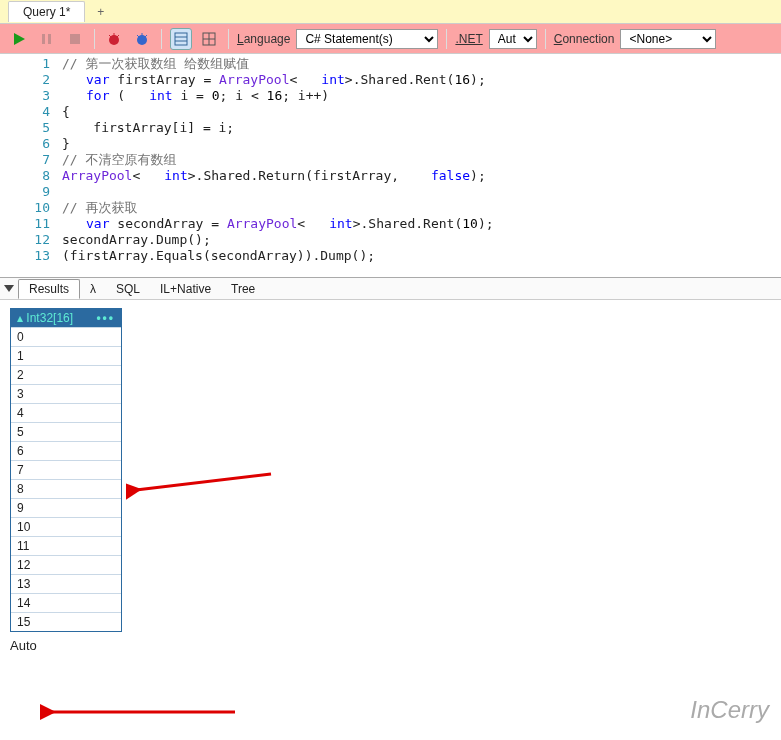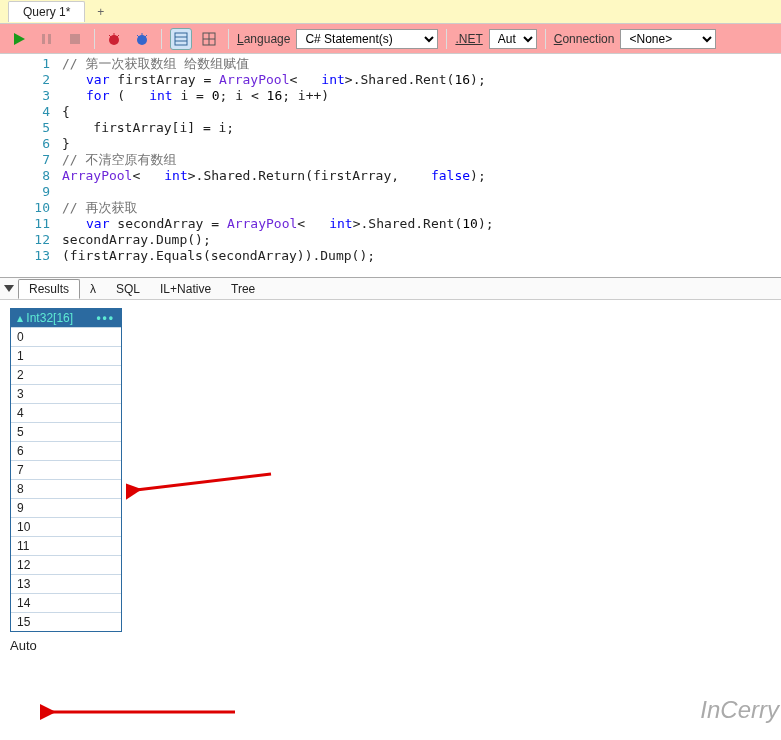--- a/index.html
+++ b/index.html
@@ -26,21 +26,21 @@
   .tri { width: 0; height: 0; border-left: 5px solid transparent; border-right: 5px solid transparent; border-top: 7px solid #444; margin-right: 4px; cursor: pointer; }
   .rtab { padding: 2px 10px; font-size: 12px; cursor: pointer; }
   .rtab.active { border: 1px solid #999; border-bottom: 1px solid #fff; background: #fff; border-radius: 2px 2px 0 0; }
   .results { padding: 8px 10px; position: relative; height: 430px; }
   .dump-table { border: 1px solid #2b6aa0; font-size: 12px; width: 112px; }
   .dump-header { background: #2b6aa0; color: #5eead4; padding: 2px 6px; display: flex; align-items: center; justify-content: space-between; }
   .dump-header .dots { letter-spacing: 2px; font-weight: bold; }
   .dump-row { border-top: 1px solid #c9d8e6; padding: 2px 6px; color: #222; background: #fff; }
   .true-text { margin-top: 6px; font-size: 13px; }
   .arrow { position: absolute; }
-  .watermark { position: absolute; right: 2px; bottom: 6px; font-size: 24px; color: #aaa; font-style: italic; font-family: "Segoe UI", sans-serif; }
+  .watermark { position: absolute; right: 12px; bottom: 6px; font-size: 24px; color: #aaa; font-style: italic; font-family: "Segoe UI", sans-serif; }
 </style>
 </head>
 <body>
 
 <div class="tabbar">
   <div class="tab">Query 1*</div>
   <div class="tab-add">+</div>
 </div>
 
 <div class="toolbar">

